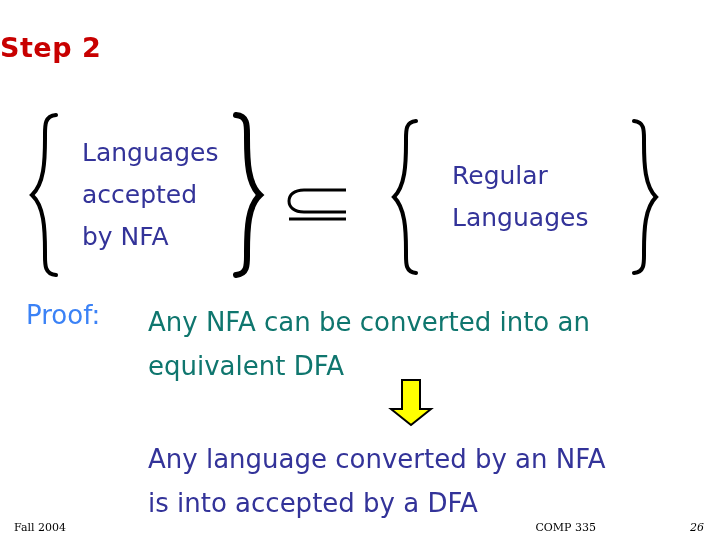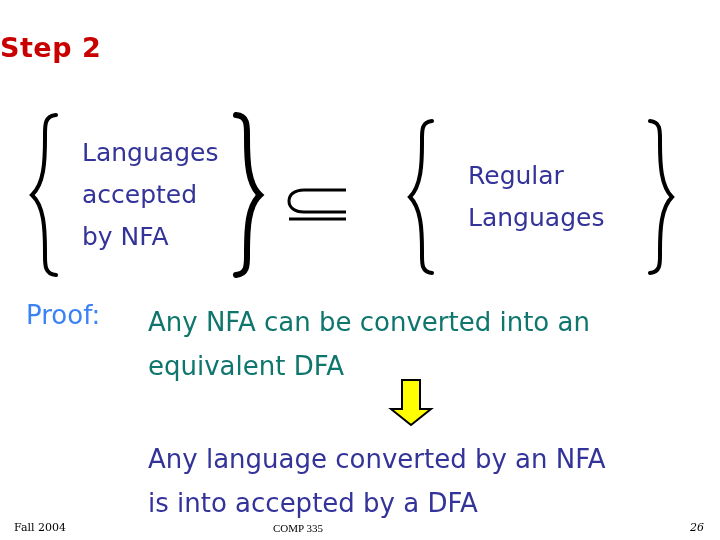--- a/index.html
+++ b/index.html
@@ -59,21 +59,21 @@
   #group-nfa {
     left: 26px;
     top: 112px;
     height: 166px;
   }
   #group-nfa .set-text {
     padding-left: 22px;
     padding-right: 14px;
   }
   #group-regular {
-    left: 404px;
+    left: 388px;
     top: 118px;
     height: 158px;
   }
   #group-regular .set-text {
     padding-left: 32px;
     padding-right: 42px;
   }
 
   
   #subset-symbol {
@@ -133,21 +133,21 @@
   
   .footer-text {
     position: absolute;
     bottom: 6px;
     color: #000000;
     font-family: "DejaVu Serif", serif;
     font-size: 11px;
     white-space: nowrap;
   }
   #footer-left  { left: 14px; }
-  #footer-center{ left: 0; width: 596px; text-align: center; font-family: Liberation Serif, serif; }
+  #footer-center{ left: 0; width: 596px; text-align: right; }
   #footer-right { right: 16px; font-style: italic; }
 </style>
 </head>
 <body>
 
 <div id="slide">
 
   <div id="slide-title">Step 2</div>
 
   <div class="set-group" id="group-nfa">

